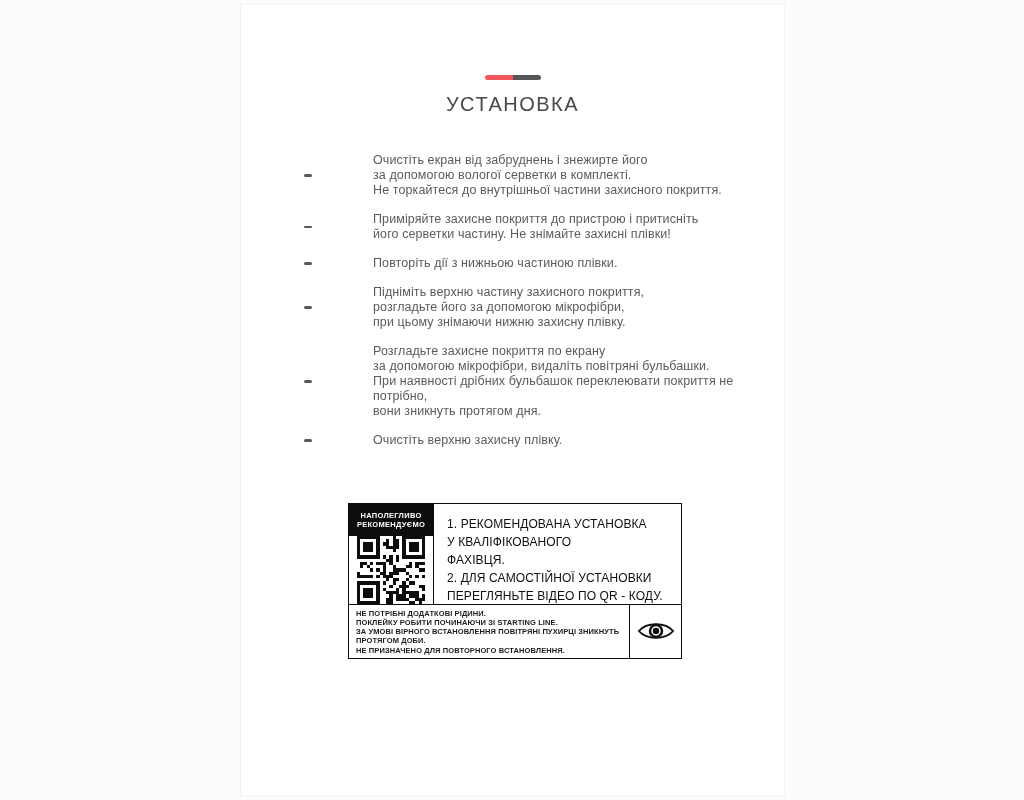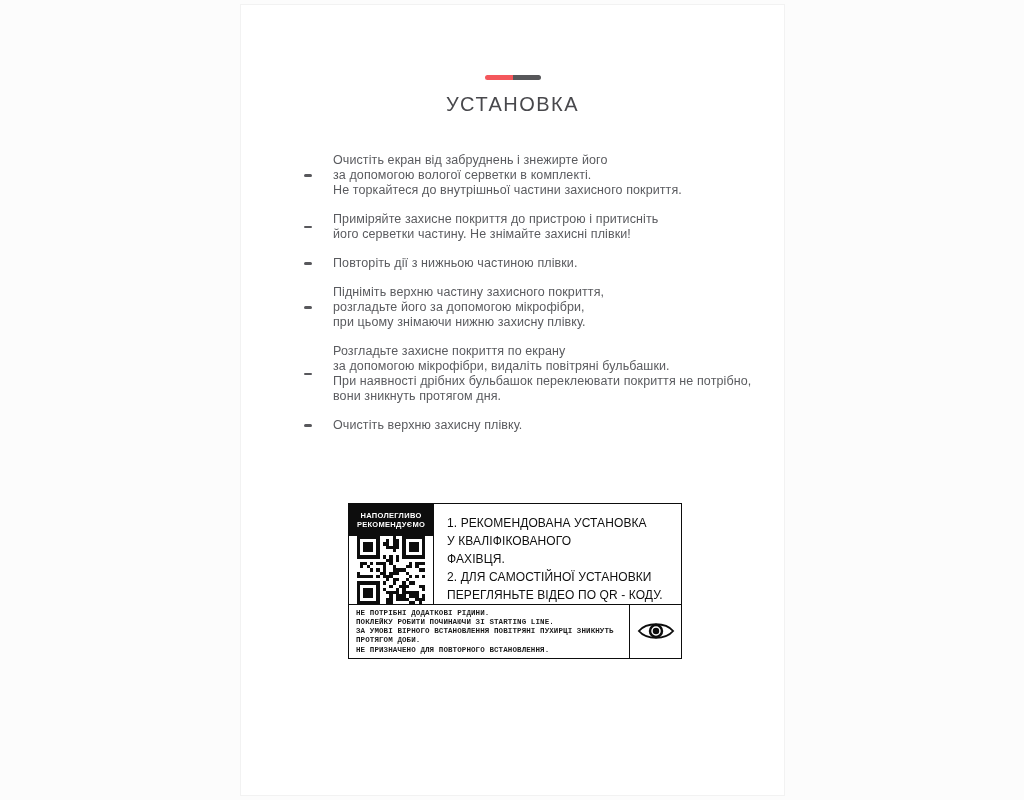--- a/index.html
+++ b/index.html
@@ -19,36 +19,36 @@
     text-align:center;font-size:20px;color:#48484c;
     letter-spacing:1.5px;font-weight:500;margin-top:48px;
   }
   .divider{
     position:absolute;top:70px;left:50%;transform:translateX(-50%);
     width:56px;height:5px;border-radius:3px;overflow:hidden;display:flex;
   }
   .divider .half{flex:1;height:100%;}
   
   .steps{position:absolute;left:63px;top:148px;width:475px;}
-  .step{display:flex;align-items:center;margin-bottom:14px;}
+  .step{display:flex;align-items:center;margin-bottom:14px;gap:40px;}
   .dash{
     flex:0 0 8px;height:2.6px;border-radius:2px;background:#58585c;
     margin-right:21px;
   }
   .step p{
     margin:0;font-size:12.5px;line-height:15px;color:#5a5b5f;
     white-space:pre-line;letter-spacing:0.1px;
   }
   
   .reco-box{
     position:absolute;left:107px;top:498px;width:334px;height:156px;
     border:1.6px solid #0d0d0d;box-sizing:border-box;
     display:flex;flex-direction:column;background:#fff;
   }
-  .reco-top{flex:1;display:flex;min-height:0;align-items:flex-end;}
+  .reco-top{flex:1;display:flex;min-height:0;}
   .reco-left{
     flex:0 0 85px;border-right:1.6px solid #0d0d0d;box-sizing:border-box;
     display:flex;flex-direction:column;
   }
   .reco-badge{
     background:#0d0d0d;color:#ffffff;min-height:26px;
     display:flex;align-items:center;justify-content:center;text-align:center;
     font-size:7.5px;font-weight:700;line-height:9px;letter-spacing:0.3px;
     white-space:pre-line;padding:3px 2px;
   }
@@ -60,21 +60,21 @@
   }
   .reco-right p{margin:0;white-space:pre-line;}
   .reco-right p + p{}
   .reco-bottom{
     flex:0 0 44px;border-top:1.6px solid #0d0d0d;box-sizing:border-box;
     display:flex;
   }
   .reco-notes{
     flex:1;padding:4px 3px 3px 7px;
     font-size:7.5px;font-weight:700;line-height:9.3px;color:#1c1c1c;
-    white-space:pre-line;letter-spacing:0.1px;font-family:Liberation Mono, monospace;
+    white-space:pre-line;letter-spacing:0.1px;
   }
   .eye-cell{
     flex:0 0 52px;border-left:1.6px solid #0d0d0d;box-sizing:border-box;
     display:flex;align-items:center;justify-content:center;
   }
   .eye-cell svg{width:38px;height:24px;}
 </style>
 </head>
 <body>
 

